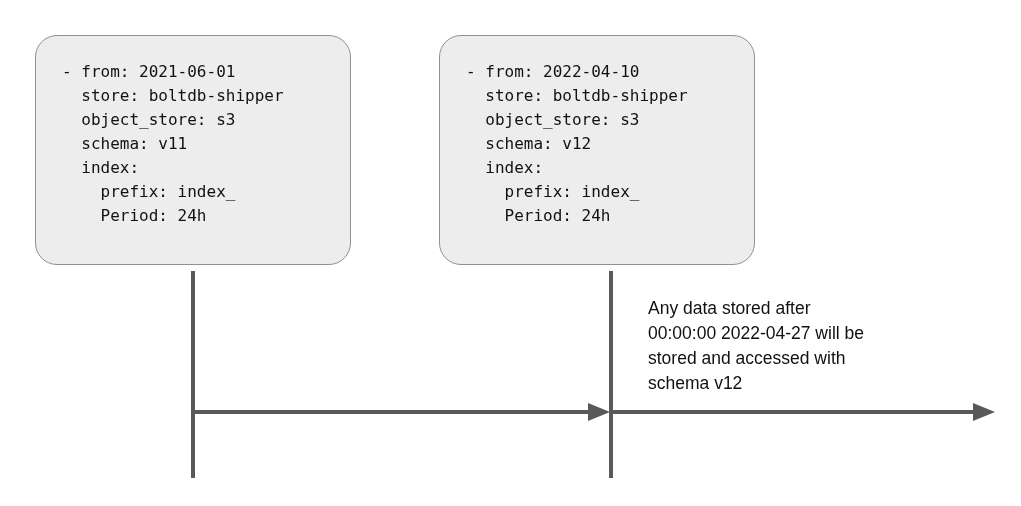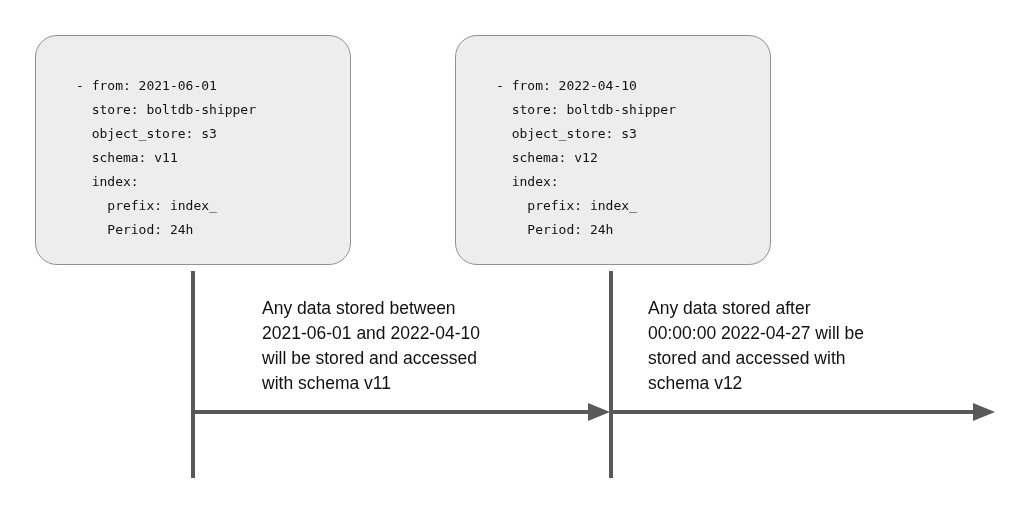--- a/index.html
+++ b/index.html
@@ -22,29 +22,29 @@
     top: 35px;
     width: 316px;
     height: 230px;
     box-sizing: border-box;
     background: #ededed;
     border: 1.5px solid #919191;
     border-radius: 22px;
     padding: 21px 10px 10px 23px;
   }
   .config-box pre {
-    margin: 17px;
+    margin: 3px;
     font-family: "DejaVu Sans Mono", "Liberation Mono", monospace;
-    font-size: 13px;
+    font-size: 16px;
     line-height: 24px;
     color: #111111;
     white-space: pre;
   }
   #box-v11 { left: 35px; }
-  #box-v12 { left: 455px; }
+  #box-v12 { left: 439px; }
 
   
   .vline {
     position: absolute;
     width: 4px;
     top: 271px;
     height: 207px;
     background: #595959;
   }
   #vline-1 { left: 191px; }
@@ -110,23 +110,19 @@
 
   <div class="vline" id="vline-1"></div>
   <div class="vline" id="vline-2"></div>
 
   <div class="hline" id="hline-1"></div>
   <div class="arrowhead" id="arrowhead-mid"></div>
 
   <div class="hline" id="hline-2"></div>
   <div class="arrowhead" id="arrowhead-end"></div>
 
-  <div class="annotation" id="annotation-v11">Any data stored between
-2021-06-01 and 2022-04-10
-will be stored and accessed
-with schema v11</div>
 
   <div class="annotation" id="annotation-v12">Any data stored after
 00:00:00 2022-04-27 will be
 stored and accessed with
 schema v12</div>
 
 </div>
 
 </body></html>

